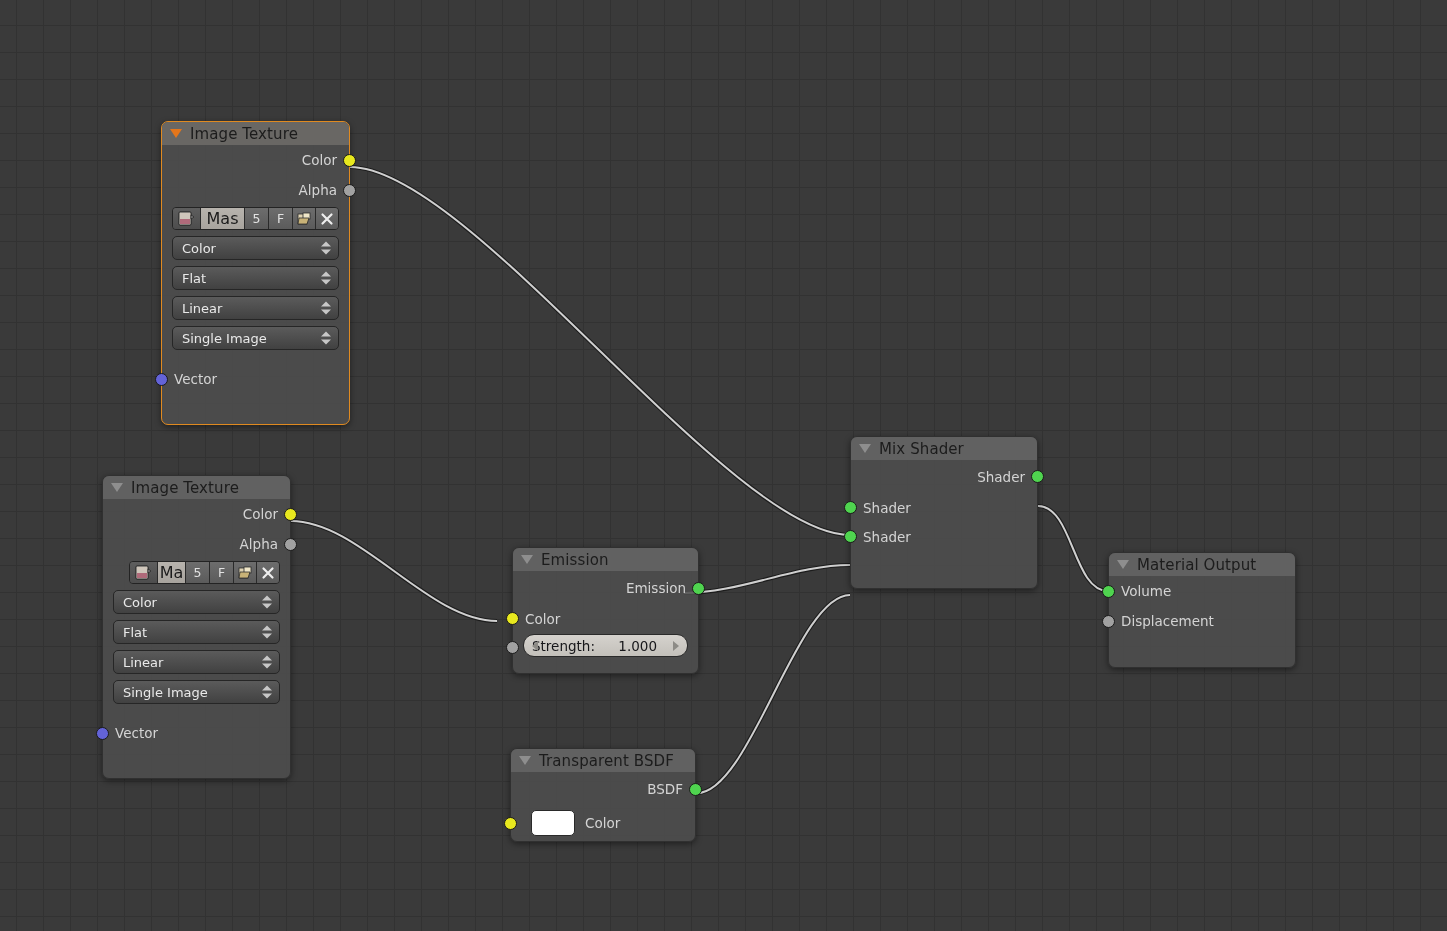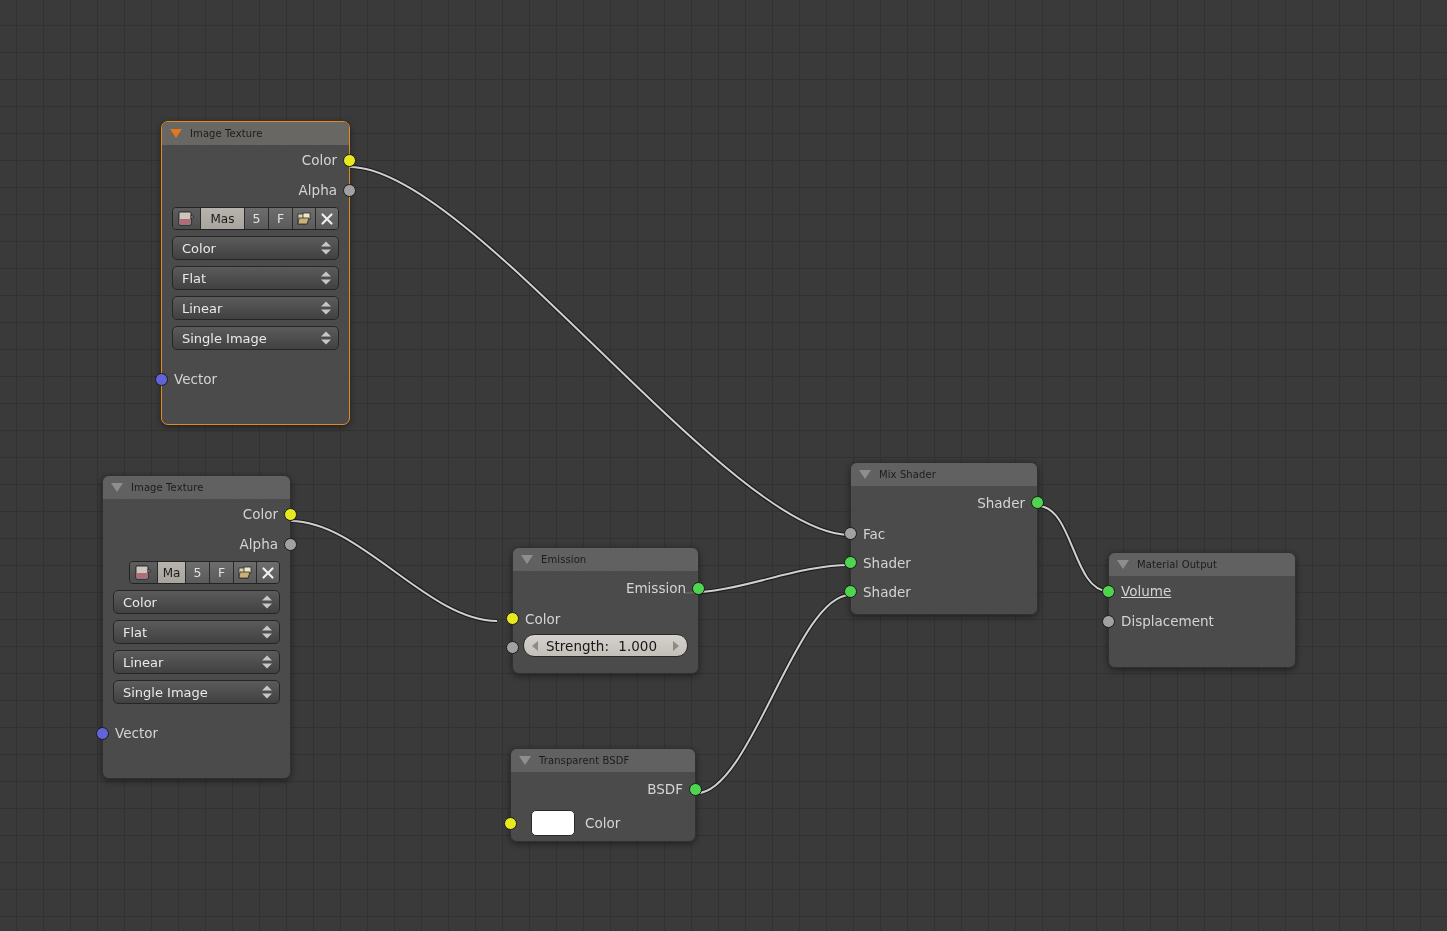--- a/index.html
+++ b/index.html
@@ -67,21 +67,21 @@
     width: 0; height: 0;
     border-left: 6px solid transparent;
     border-right: 6px solid transparent;
     border-top: 9px solid #8e8e8e;
     margin-right: 8px;
     flex: 0 0 auto;
   }
   .tri.orange { border-top-color: #e4761b; }
 
   .node-title {
-    font-size: 10px;
+    font-size: 15px;
     color: #1c1c1c;
     letter-spacing: 0.1px;
     white-space: nowrap;
   }
 
   .node-body {
     position: relative;
     padding: 0;
   }
 
@@ -122,21 +122,21 @@
   .ib-icon {
     width: 27px;
     background: linear-gradient(#5e5e5e,#4d4d4d);
     display: flex; align-items: center; justify-content: center;
     border-right: 1px solid #2a2a2a;
   }
   .ib-name {
     flex: 1 1 auto;
     background: linear-gradient(#b7b3ad,#a8a49e);
     color: #1b1b1b;
-    font-size: 12px;
+    font-size: 16px;
     display: flex; align-items: center; justify-content: center;
     border-right: 1px solid #2a2a2a;
     overflow: hidden;
     white-space: nowrap;
   }
   .ib-num {
     width: 23px;
     background: linear-gradient(#6d6d6d,#5b5b5b);
     color: #e2e2e2;
     font-size: 12.5px;
@@ -198,21 +198,21 @@
     height: 23px;
     border-radius: 11px;
     background: linear-gradient(#d5d2cd,#c3c0ba);
     border: 1px solid #2a2a2a;
     box-sizing: border-box;
     display: flex;
     align-items: center;
     color: #17171a;
     font-size: 13.5px;
   }
-  .sl-label { margin-left: 22px; text-align: right; }
+  .sl-label { margin-left: 8px; text-align: right; }
   .sl-value { position: absolute; right: 30px; }
   .sl-arr {
     position: absolute;
     width: 0; height: 0;
     border-top: 5px solid transparent;
     border-bottom: 5px solid transparent;
     top: 50%; transform: translateY(-50%);
   }
   .sl-arr.left  { left: 8px;  border-right: 6px solid #8d8b86; }
   .sl-arr.right { right: 8px; border-left: 6px solid #8d8b86; }
@@ -470,52 +470,48 @@
         <span>BSDF</span>
       </div>
       <div class="sock-row in" style="height:34px; padding-left:74px;">
         <span class="socket yellow" style="left:-7px; top:11px;"></span>
         <span class="swatch" style="top:4px;"></span>
         <span>Color</span>
       </div>
     </div>
   </div>
 
-  <div class="node unselected" style="left:850px; top:462px; width:188px; height:153px;">
+  <div class="node unselected" style="left:850px; top:436px; width:188px; height:153px;">
     <div class="node-header">
       <span class="tri"></span>
       <span class="node-title">Mix Shader</span>
     </div>
     <div class="node-body">
       <div class="sock-row out" style="height:33px;">
         <span class="socket green" style="right:-7px; top:10px;"></span>
         <span>Shader</span>
       </div>
       <div class="sock-row in" style="height:29px;">
-        <span class="socket grey" style="left:-7px; top:8px;"></span>
-        <span>Fac</span>
-      </div>
-      <div class="sock-row in" style="height:29px;">
         <span class="socket green" style="left:-7px; top:8px;"></span>
         <span>Shader</span>
       </div>
       <div class="sock-row in" style="height:29px;">
         <span class="socket green" style="left:-7px; top:8px;"></span>
         <span>Shader</span>
       </div>
     </div>
   </div>
 
   <div class="node unselected" style="left:1108px; top:552px; width:188px; height:116px;">
     <div class="node-header">
       <span class="tri"></span>
       <span class="node-title">Material Output</span>
     </div>
     <div class="node-body">
-      <div class="sock-row in" style="height:30px;text-decoration:underline;">
+      <div class="sock-row in" style="height:30px;">
         <span class="socket green" style="left:-7px; top:9px;"></span>
         <span>Volume</span>
       </div>
       <div class="sock-row in" style="height:30px;text-align:right;">
         <span class="socket grey" style="left:-7px; top:9px;"></span>
         <span>Displacement</span>
       </div>
     </div>
   </div>
 

